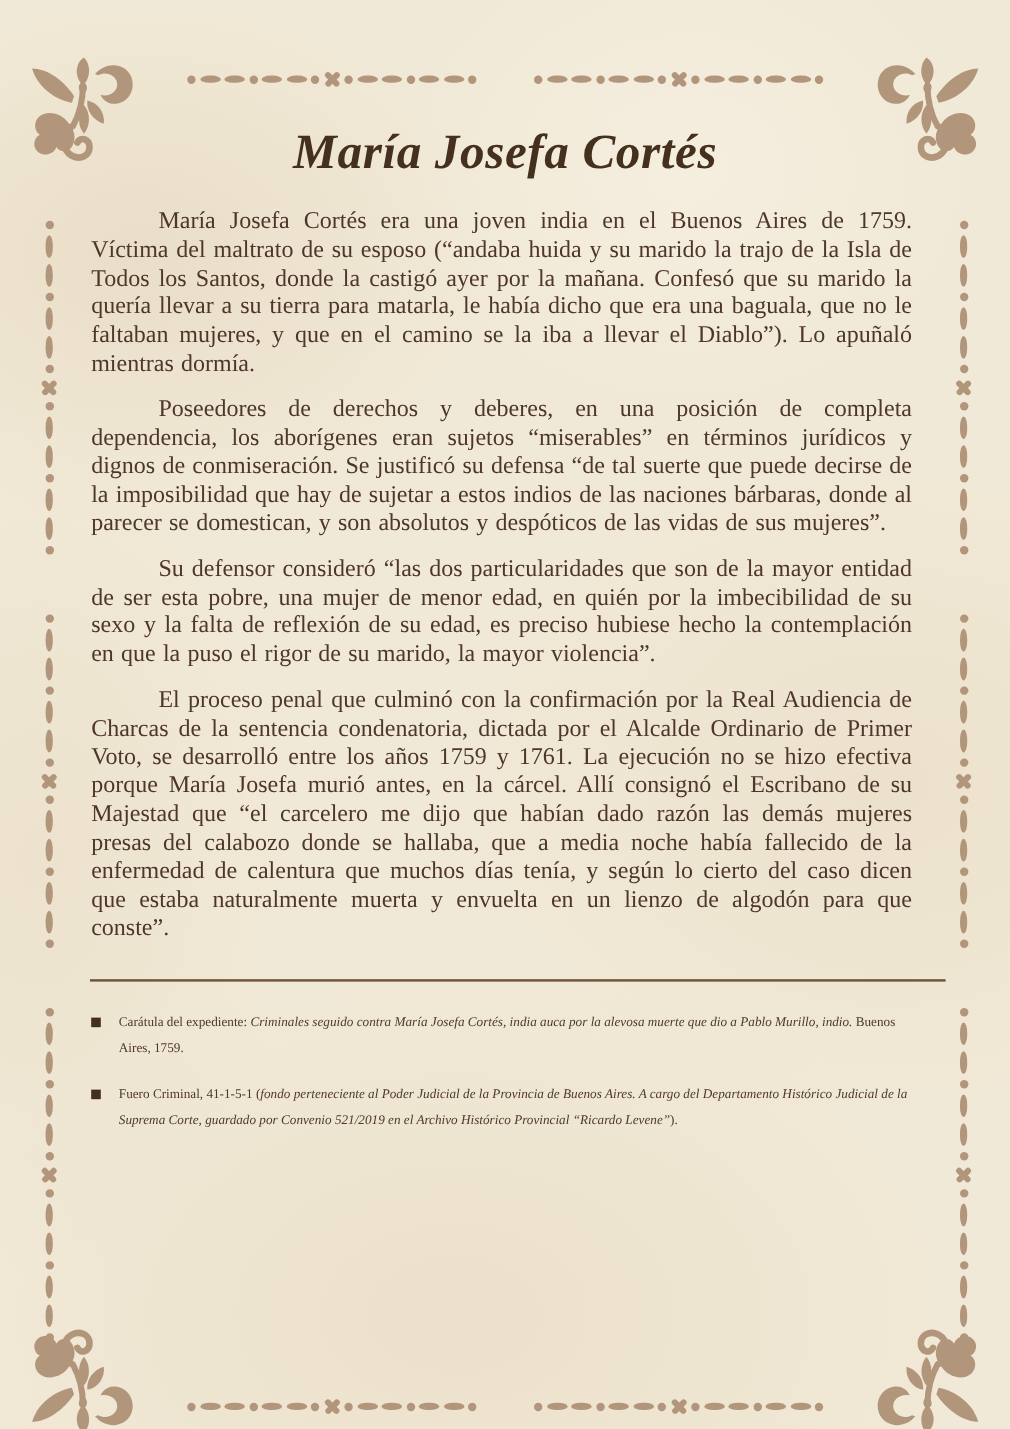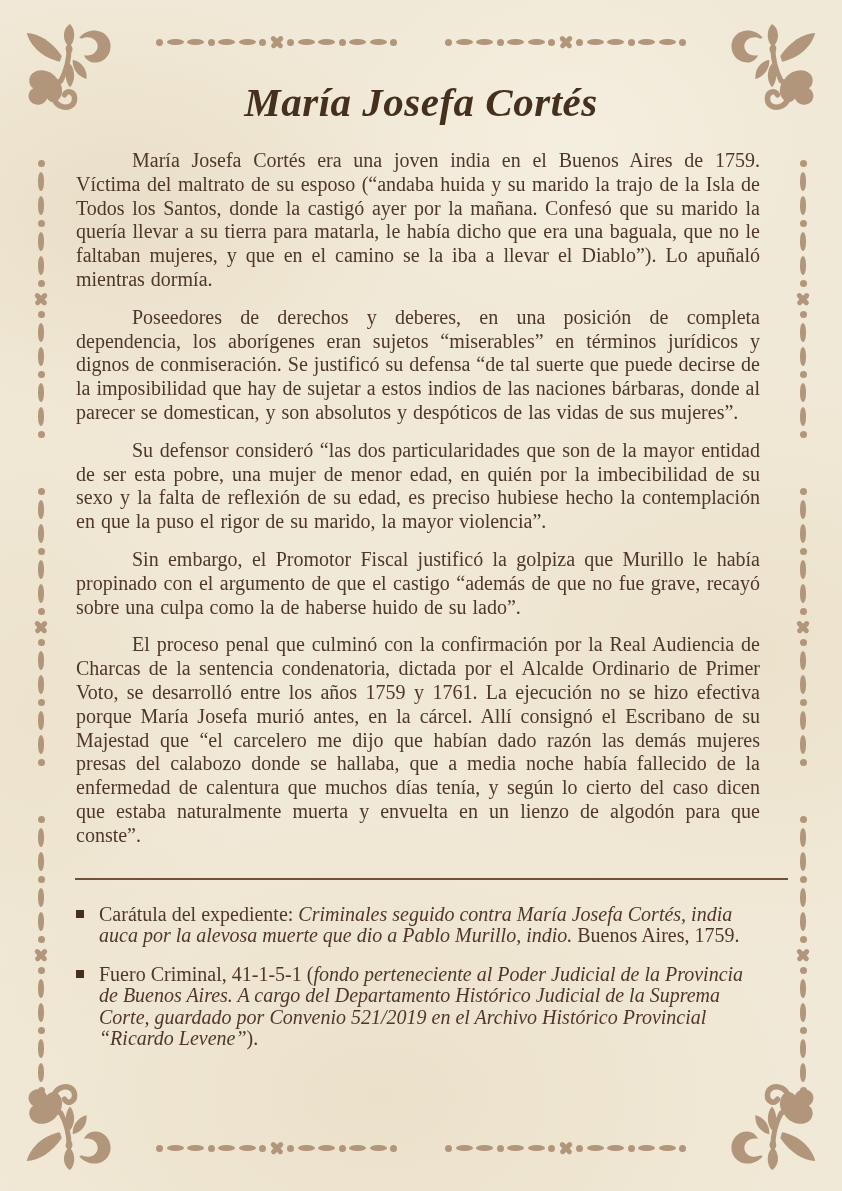--- a/index.html
+++ b/index.html
@@ -9,21 +9,21 @@
     color: #4e372a;
     position: relative;
     background:
       radial-gradient(ellipse 420px 320px at 14% 18%, rgba(213,194,158,0.28), transparent 70%),
       radial-gradient(ellipse 520px 400px at 88% 55%, rgba(216,198,162,0.22), transparent 70%),
       radial-gradient(ellipse 620px 420px at 45% 92%, rgba(219,201,166,0.26), transparent 70%),
       radial-gradient(ellipse 340px 280px at 68% 12%, rgba(248,243,230,0.55), transparent 70%),
       radial-gradient(ellipse 300px 500px at 4% 60%, rgba(222,206,174,0.25), transparent 70%),
       #f1e9d7;
   }
-  .page { position: absolute; inset: 0; }
+  .page { position: absolute; inset: 0; margin-top: 24px; }
 
   
   .title {
     position: absolute;
     top: 78px; left: 0; width: 100%;
     text-align: center;
     font-size: 41px;
     font-weight: bold;
     font-style: italic;
     color: #45301e;
@@ -81,21 +81,21 @@
   .content p:last-of-type { margin-bottom: 0; }
 
   .rule {
     height: 2px; background: #6e5138;
     width: 713px; margin: 30px 0 24px -1px;
   }
 
   .footnote {
     position: relative;
     padding-left: 23px;
-    font-size: 20px;
+    font-size: 11px;
     line-height: 21.5px;
     margin-bottom: 17px;
   }
   .footnote .bullet {
     position: absolute; left: 0; top: 6px;
     width: 8px; height: 8px; background: #45301e;
   }
   .footnote em { font-style: italic; }
 </style>
 </head>
@@ -311,21 +311,20 @@
         <span class="orn dot"></span>
       </div>
   </div>
 
   <h1 class="title">María Josefa Cortés</h1>
 
   <div class="content">
     <p>María Josefa Cortés era una joven india en el Buenos Aires de 1759. Víctima del maltrato de su esposo (“andaba huida y su marido la trajo de la Isla de Todos los Santos, donde la castigó ayer por la mañana. Confesó que su marido la quería llevar a su tierra para matarla, le había dicho que era una baguala, que no le faltaban mujeres, y que en el camino se la iba a llevar el Diablo”). Lo apuñaló mientras dormía.</p>
     <p>Poseedores de derechos y deberes, en una posición de completa dependencia, los aborígenes eran sujetos “miserables” en términos jurídicos y dignos de conmiseración. Se justificó su defensa “de tal suerte que puede decirse de la imposibilidad que hay de sujetar a estos indios de las naciones bárbaras, donde al parecer se domestican, y son absolutos y despóticos de las vidas de sus mujeres”.</p>
     <p>Su defensor consideró “las dos particularidades que son de la mayor entidad de ser esta pobre, una mujer de menor edad, en quién por la imbecibilidad de su sexo y la falta de reflexión de su edad, es preciso hubiese hecho la contemplación en que la puso el rigor de su marido, la mayor violencia”.</p>
-    <p>Sin embargo, el Promotor Fiscal justificó la golpiza que Murillo le había propinado con el argumento de que el castigo “además de que no fue grave, recayó sobre una culpa como la de haberse huido de su lado”.</p>
     <p>El proceso penal que culminó con la confirmación por la Real Audiencia de Charcas de la sentencia condenatoria, dictada por el Alcalde Ordinario de Primer Voto, se desarrolló entre los años 1759 y 1761. La ejecución no se hizo efectiva porque María Josefa murió antes, en la cárcel. Allí consignó el Escribano de su Majestad que “el carcelero me dijo que habían dado razón las demás mujeres presas del calabozo donde se hallaba, que a media noche había fallecido de la enfermedad de calentura que muchos días tenía, y según lo cierto del caso dicen que estaba naturalmente muerta y envuelta en un lienzo de algodón para que conste”.</p>
 
     <div class="rule"></div>
 
     <div class="footnote">
       <span class="bullet"></span>
       <span>Carátula del expediente: </span><em>Criminales seguido contra María Josefa Cortés, india auca por la alevosa muerte que dio a Pablo Murillo, indio.</em><span> Buenos Aires, 1759.</span>
     </div>
 
     <div class="footnote">

